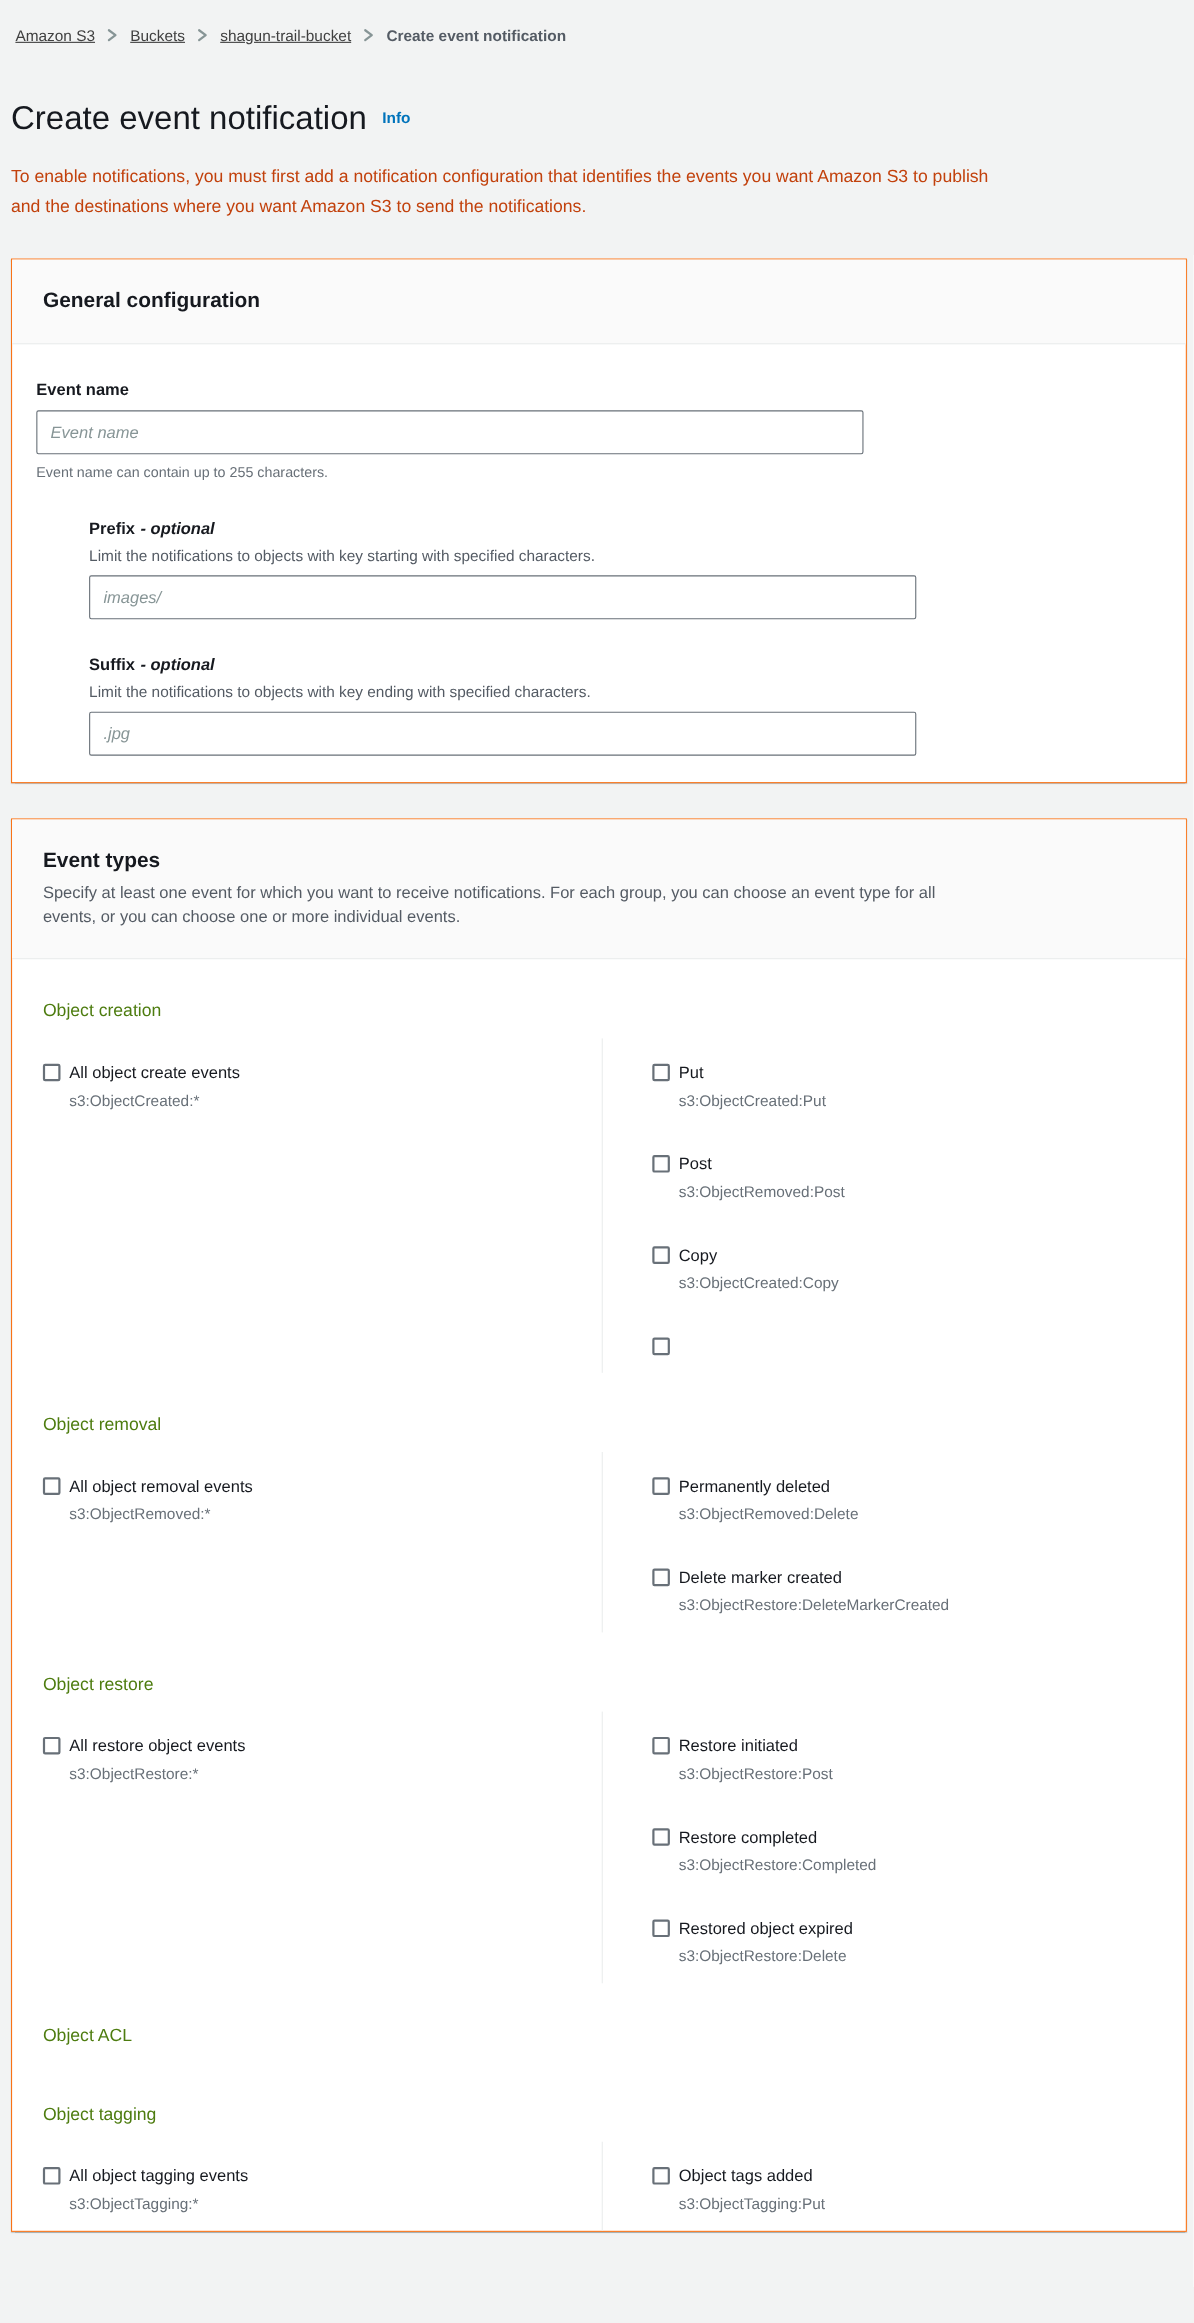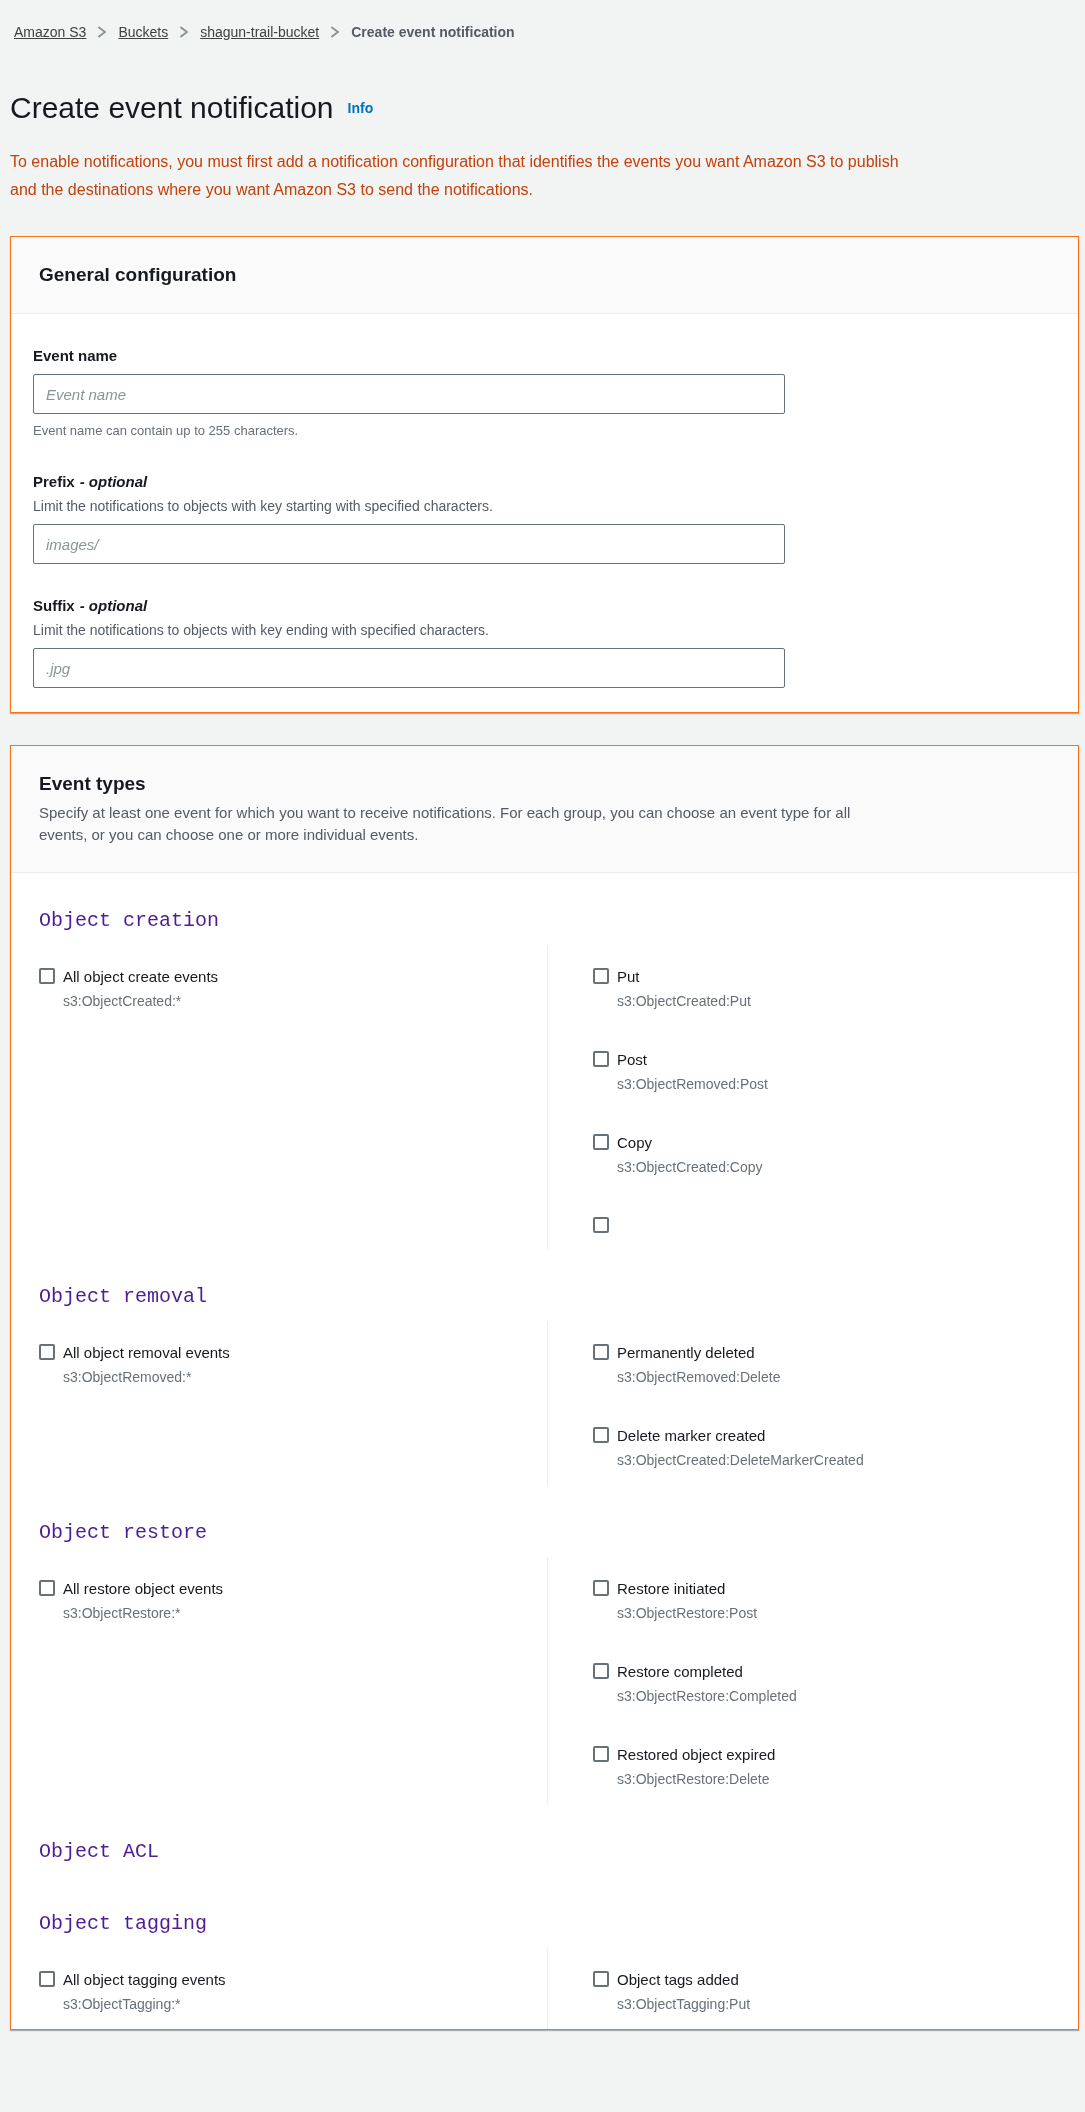--- a/index.html
+++ b/index.html
@@ -61,21 +61,21 @@
   }
   .card-header .card-desc {
     margin: 6px 0 0;
     font-size: 15px; line-height: 22px;
     color: #545b64; max-width: 850px;
   }
   .card-body { padding: 32px 22px 24px; }
   .card-body.sections-body { padding: 0 28px 0; }
 
   
-  .form-field + .form-field { margin-top: 32px; }
+  .form-field + .form-field { margin-top: 32px; margin-left: 48px; }
   .field-label { font-size: 15px; font-weight: 700; line-height: 20px; color: #16191f; }
   .label-optional { font-style: italic; margin-left: 5px; }
   .field-desc { margin-top: 4px; font-size: 14px; line-height: 20px; color: #545b64; }
   .text-input {
     display: block;
     margin-top: 8px;
     width: 752px; height: 40px;
     border: 1px solid #687078; border-radius: 2px;
     padding: 0 12px;
     font-size: 15px;
@@ -83,23 +83,22 @@
     color: #16191f;
     background: #ffffff;
   }
   .text-input::placeholder { color: #879596; font-style: italic; opacity: 1; }
   .field-helper { margin-top: 8px; font-size: 13px; line-height: 18px; color: #687078; }
 
   
   .event-section { padding-top: 36px; }
   .section-heading {
     margin: 0 0 12px;
-    font-size: 20px; font-weight: 400; line-height: 24px;
-    color: #4c1d95;
-    font-family: Liberation Mono, monospace;
+    font-size: 16px; font-weight: 400; line-height: 24px;
+    color: #4d7c0f;
   }
   .section-grid { display: grid; grid-template-columns: 509px 1fr; }
   .col { padding: 22px 0 16px; }
   .col-left { border-right: 1px solid #eaeded; padding-right: 24px; }
   .col-right { padding-left: 45px; }
   .event-item { display: flex; align-items: flex-start; }
   .event-item + .event-item { margin-top: 40px; }
   .checkbox {
     flex: none;
     width: 16px; height: 16px;
@@ -232,21 +231,21 @@
     <div class="checkbox" role="checkbox" aria-checked="false"></div>
     <div class="item-text">
       <div class="item-label">Permanently deleted</div>
       <div class="item-code">s3:ObjectRemoved:Delete</div>
     </div>
   </div>
               <div class="event-item">
     <div class="checkbox" role="checkbox" aria-checked="false"></div>
     <div class="item-text">
       <div class="item-label">Delete marker created</div>
-      <div class="item-code">s3:ObjectCreated:DeleteMarkerCreated</div>
+      <div class="item-code">s3:ObjectRestore:DeleteMarkerCreated</div>
     </div>
   </div>
             </div>
     </div>
   </div>
         <div class="event-section">
     <h3 class="section-heading">Object restore</h3>
     <div class="section-grid">
       <div class="col col-left">
               <div class="event-item">

